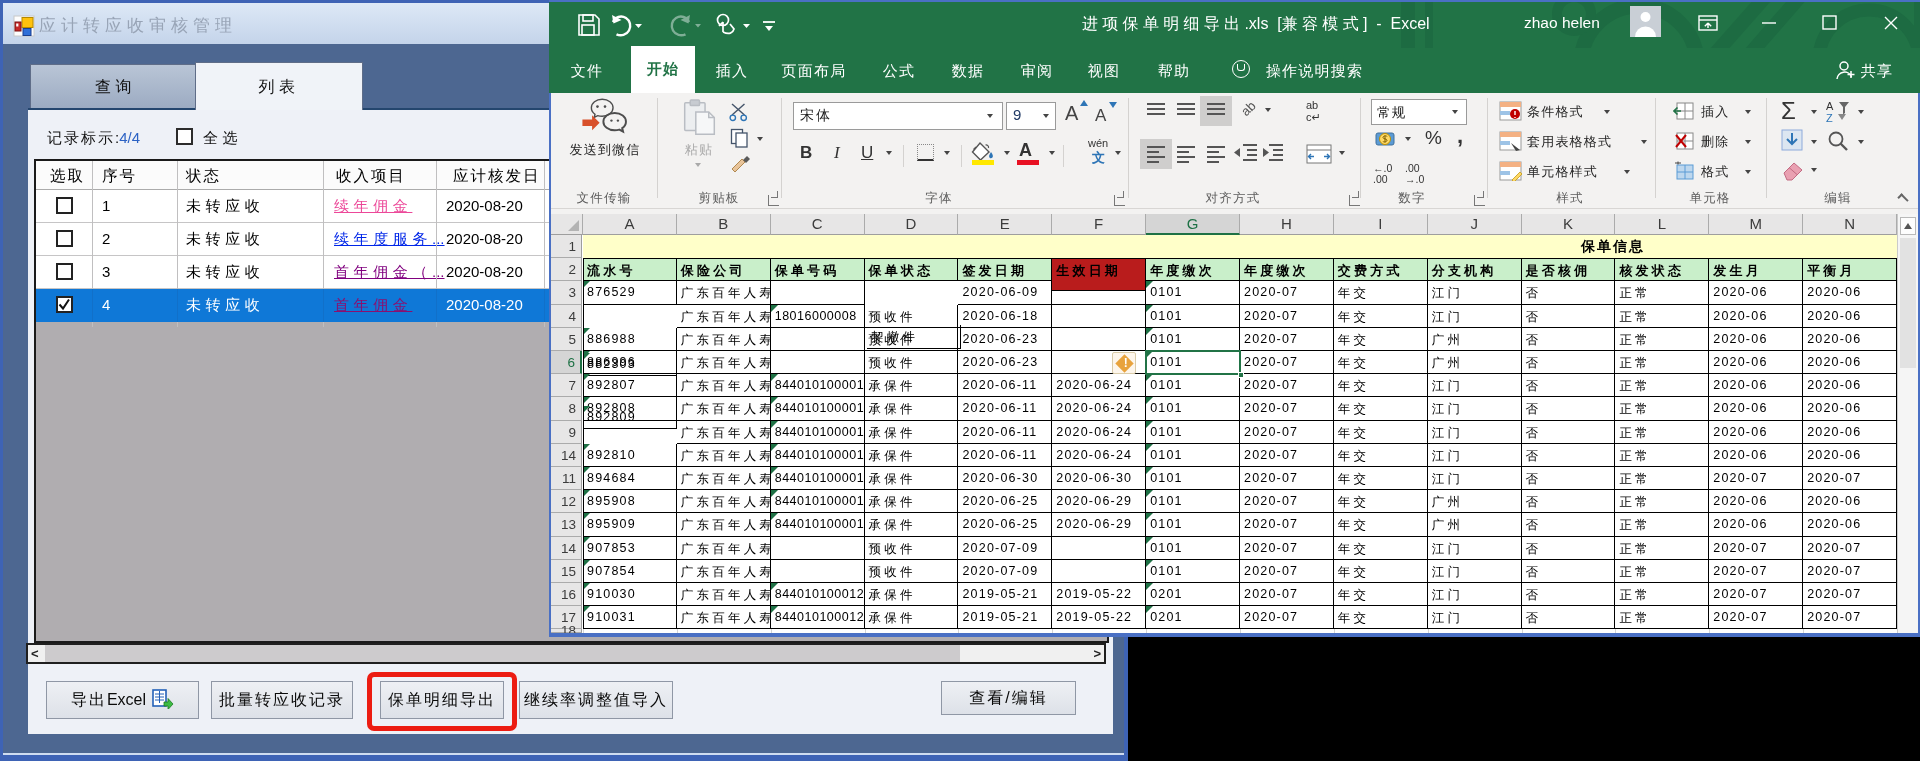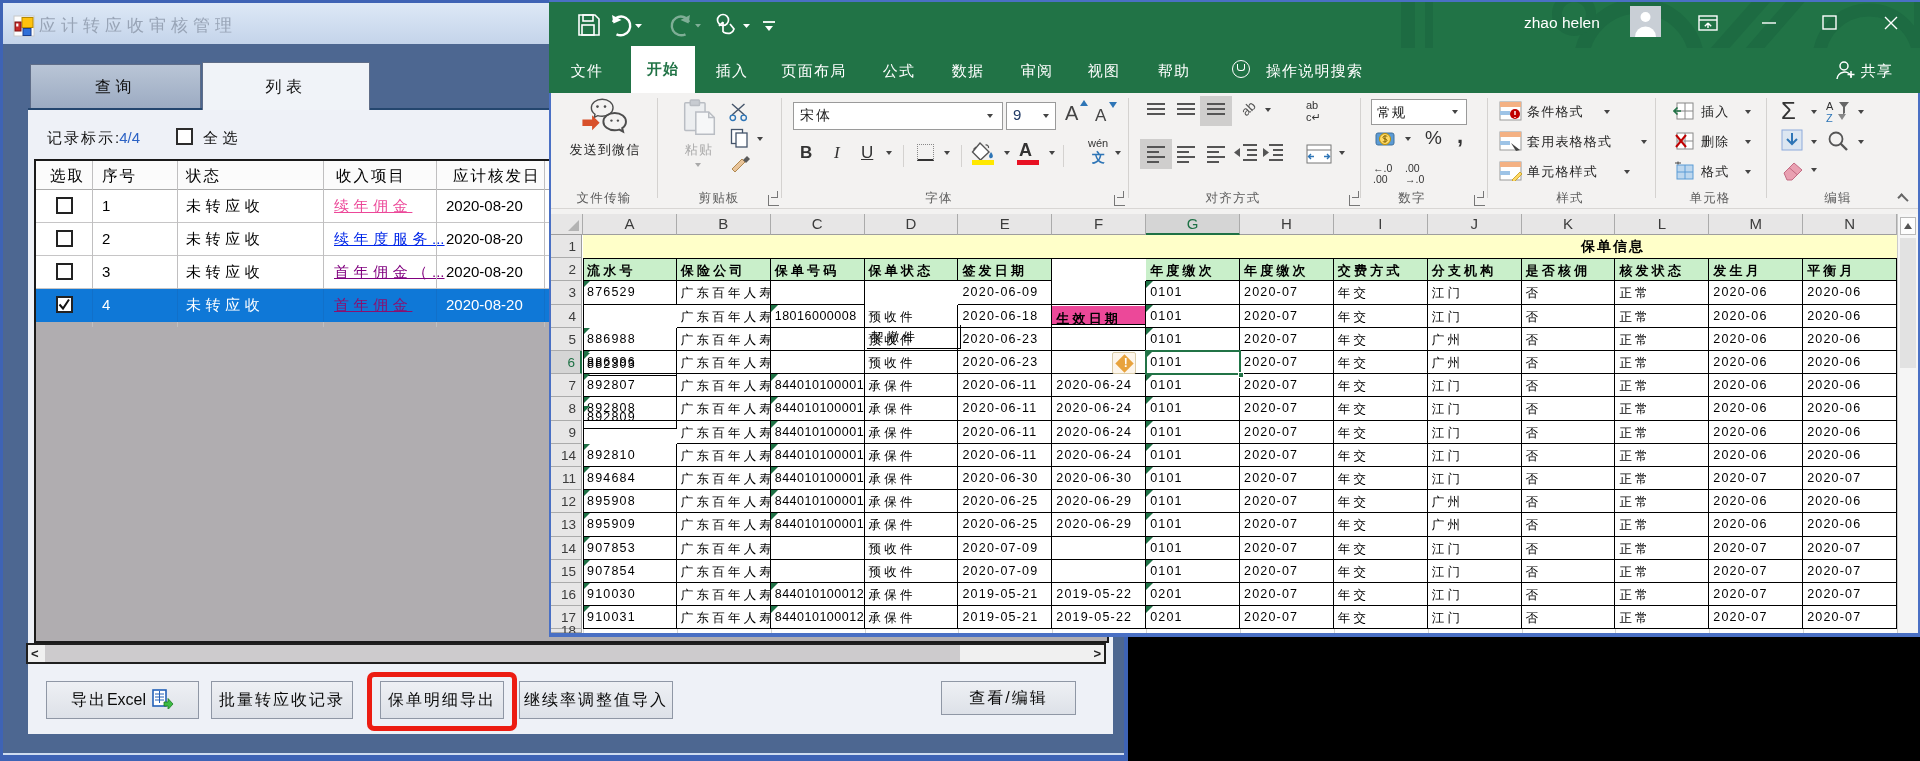--- a/index.html
+++ b/index.html
@@ -8,21 +8,21 @@
 .c4{letter-spacing:4.6px}
 .c2{letter-spacing:2px}
 .c1{letter-spacing:1.2px}
 
 #w1{left:0;top:0;width:1128px;height:761px;background:#4d6791;border:3px solid #3e63b5;border-right-width:4px;border-bottom:0}
 #w1 .tbar{left:0;top:0;width:1121px;height:41px;background:linear-gradient(#dde8f6,#c4d4ea)}
 #w1 .ttl{left:36px;top:11px;font-size:17px;color:#98a4b6}
 #pane{left:25px;top:105px;width:1085px;height:626px;background:#eef1f7;border-top:2px solid #24466e}
 .tab{top:61px;height:44px;border:1px solid #5f6d88;border-bottom:0;font-size:16px;text-align:center;line-height:44px;color:#111}
 #tabq{left:27px;width:171px;background:linear-gradient(#b9c5d6,#9cabc2)}
-#tabl{left:199px;top:59px;height:48px;width:168px;background:#f0f3f8;border-bottom:0;z-index:3}
+#tabl{left:192px;top:59px;height:48px;width:168px;background:#f0f3f8;border-bottom:0;z-index:3}
 .lbl{font-size:15px;color:#101010}
 #grid{left:31px;top:156px;width:1075px;height:484px;background:#b0adb0;border:2px solid #1a1a1a;overflow:hidden}
 .gv{top:0;width:1px;height:166px;background:#c0bfc0}
 .gh{left:0;width:100%;height:1px;background:#c6c5c6}
 .grow{left:0;width:100%;height:32px;background:#fff}
 #grid .hdr{left:0;top:0;width:100%;height:29px;background:#fbfbfb;border-bottom:1px solid #ababab}
 .cbx{width:17px;height:17px;background:#fff;border:2px solid #2c2c2c}
 .btn{top:678px;height:38px;background:linear-gradient(#eef0f4,#dde1e8);border:1px solid #8f97a5;font-size:16px;color:#0a0a0a;text-align:center}
 
 #w2{left:549px;top:0;width:1371px;height:637px;background:#f3f2f1;overflow:hidden}
@@ -184,20 +184,21 @@
 <g stroke="#fff" fill="none" stroke-width="1.7">
 <circle cx="146" cy="8" r="5.5"></circle>
 <path d="M146 10 v10 m0 0 c6 3 10 1 11 -3 l-4 -5 m-7 -2 l-4 4"></path>
 </g>
 <path d="M166 12 l7 0 -3.5 4 z" fill="#fff"></path>
 <g stroke="#fff" stroke-width="1.8">
           <line x1="186" y1="10" x2="198" y2="10"></line>
         </g>
 <path d="M188 14 l8 0 -4 5 z" fill="#fff"></path>
 </svg>
+<div class="ab" style="left:533px;top:12px;font-size:16px;color:#fff;white-space:nowrap"><span style="letter-spacing:4.3px">进项保单明细导出</span>.xls&nbsp; [<span style="letter-spacing:4.3px">兼容模式</span>]&nbsp; -&nbsp; Excel</div>
 <div class="ab" style="left:975px;top:12px;font-size:15.5px;color:#fff">zhao helen</div>
 <div class="ab" style="left:1081px;top:4px;width:31px;height:31px;background:#c9cfd6"><svg width="31" height="31" viewBox="0 0 31 31">
           <circle cx="15.5" cy="11" r="5" fill="#fff"></circle>
           <path d="M5 31 a10.5 10.5 0 0 1 21 0 z" fill="#fff"></path>
         </svg></div>
 <svg class="ab" style="left:1140px;top:10px" width="231" height="26" viewBox="0 0 231 26">
 <g stroke="#fff" stroke-width="1.4" fill="none">
 <rect x="10" y="4" width="18" height="14"></rect>
           <line x1="10" y1="8" x2="28" y2="8"></line>
 <path d="M19 16 v-5 m0 0 l-3.2 3.2 m3.2 -3.2 l3.2 3.2"></path>
@@ -509,21 +510,21 @@
 <div class="ab" style="left:970.57px;top:415.4px;width:1px;height:4px;background:#d4d4d4"></div>
 <div class="ab" style="left:1064.43px;top:415.4px;width:1px;height:4px;background:#d4d4d4"></div>
 <div class="ab" style="left:1158.28px;top:415.4px;width:1px;height:4px;background:#d4d4d4"></div>
 <div class="ab" style="left:1252.14px;top:415.4px;width:1px;height:4px;background:#d4d4d4"></div>
 
 <div class="cell ab" style="left:32.00px;top:44.20px;width:93.86px;height:23.20px;letter-spacing:3.2px;font-weight:bold;font-size:13px;background:#c9efca;">流水号</div>
 <div class="cell ab" style="left:125.86px;top:44.20px;width:93.86px;height:23.20px;letter-spacing:3.2px;font-weight:bold;font-size:13px;background:#c9efca;">保险公司</div>
 <div class="cell ab" style="left:219.71px;top:44.20px;width:93.86px;height:23.20px;letter-spacing:3.2px;font-weight:bold;font-size:13px;background:#c9efca;">保单号码</div>
 <div class="cell ab" style="left:313.57px;top:44.20px;width:93.86px;height:23.20px;letter-spacing:3.2px;font-weight:bold;font-size:13px;background:#c9efca;">保单状态</div>
 <div class="cell ab" style="left:407.43px;top:44.20px;width:93.86px;height:23.20px;letter-spacing:3.2px;font-weight:bold;font-size:13px;background:#c9efca;">签发日期</div>
-<div class="cell ab" style="left:501.28px;top:44.20px;width:93.86px;height:19px;letter-spacing:3.2px;font-weight:bold;font-size:13px;background:#ec4899;margin-top:48px;">生效日期</div>
+<div class="cell ab" style="left:501.28px;top:44.20px;width:93.86px;height:33px;letter-spacing:3.2px;font-weight:bold;font-size:13px;background:#b91c1c;">生效日期</div>
 <div class="cell ab" style="left:595.14px;top:44.20px;width:93.86px;height:23.20px;letter-spacing:3.2px;font-weight:bold;font-size:13px;background:#c9efca;">年度缴次</div>
 <div class="cell ab" style="left:689.00px;top:44.20px;width:93.86px;height:23.20px;letter-spacing:3.2px;font-weight:bold;font-size:13px;background:#c9efca;">年度缴次</div>
 <div class="cell ab" style="left:782.86px;top:44.20px;width:93.86px;height:23.20px;letter-spacing:3.2px;font-weight:bold;font-size:13px;background:#c9efca;">交费方式</div>
 <div class="cell ab" style="left:876.71px;top:44.20px;width:93.86px;height:23.20px;letter-spacing:3.2px;font-weight:bold;font-size:13px;background:#c9efca;">分支机构</div>
 <div class="cell ab" style="left:970.57px;top:44.20px;width:93.86px;height:23.20px;letter-spacing:3.2px;font-weight:bold;font-size:13px;background:#c9efca;">是否核佣</div>
 <div class="cell ab" style="left:1064.43px;top:44.20px;width:93.86px;height:23.20px;letter-spacing:3.2px;font-weight:bold;font-size:13px;background:#c9efca;">核发状态</div>
 <div class="cell ab" style="left:1158.28px;top:44.20px;width:93.86px;height:23.20px;letter-spacing:3.2px;font-weight:bold;font-size:13px;background:#c9efca;">发生月</div>
 <div class="cell ab" style="left:1252.14px;top:44.20px;width:93.86px;height:23.20px;letter-spacing:3.2px;font-weight:bold;font-size:13px;background:#c9efca;">平衡月</div>
 <div class="cell ab tri" style="left:32.00px;top:67.40px;width:93.86px;height:23.20px;">876529</div>
 <div class="cell ab" style="left:125.86px;top:67.40px;width:93.86px;height:23.20px;letter-spacing:3.2px;">广东百年人寿</div>

